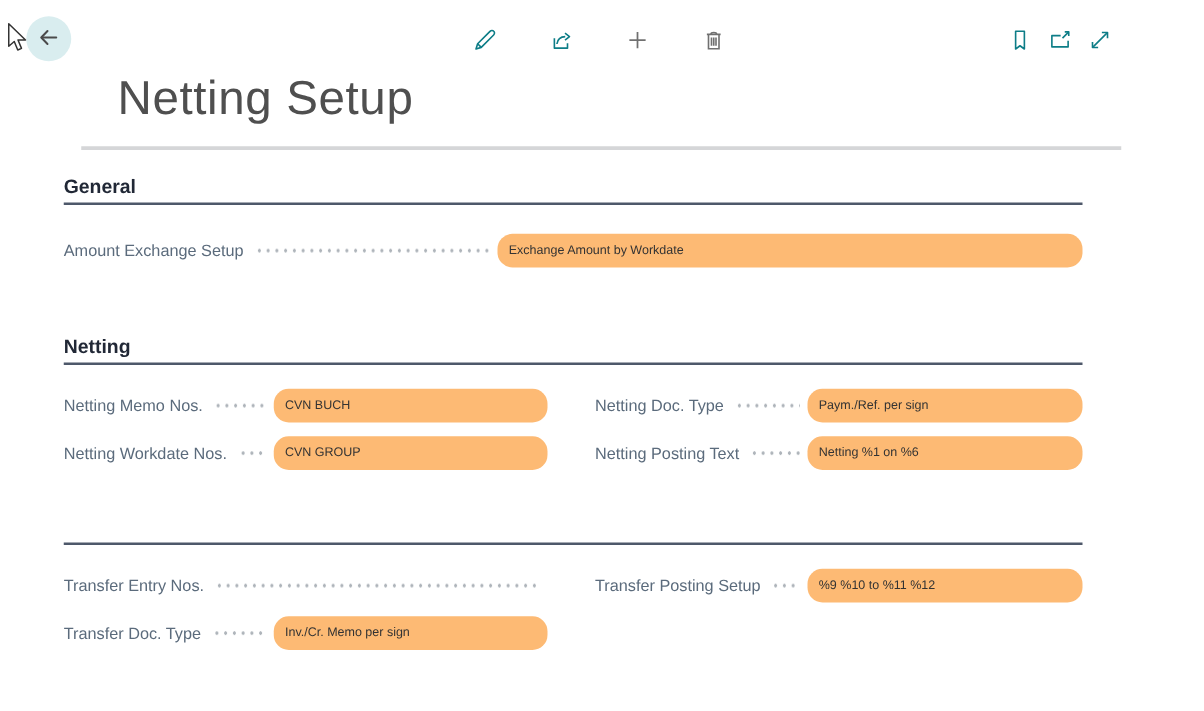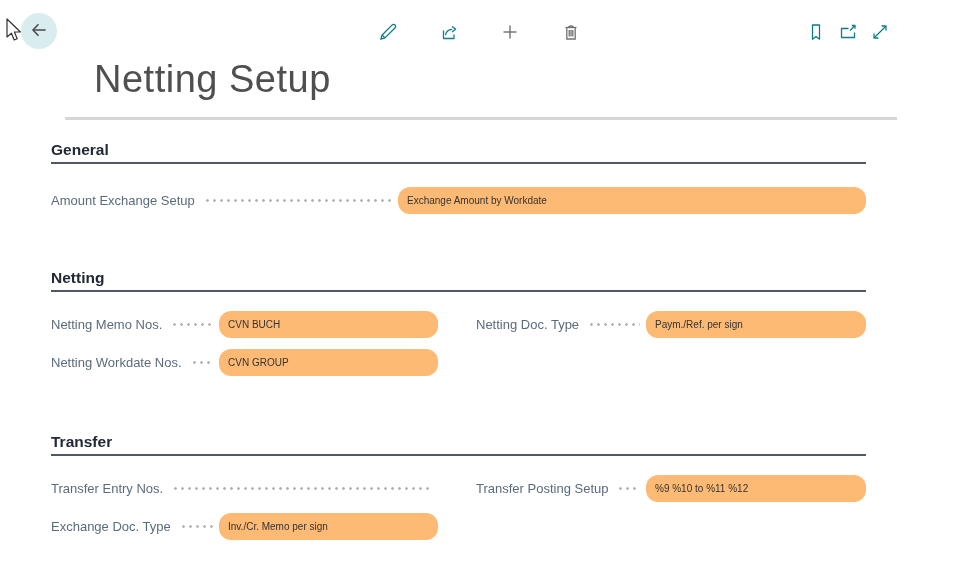--- a/index.html
+++ b/index.html
@@ -207,35 +207,39 @@
         <span class="dots"></span>
         <span class="field-value">CVN GROUP</span>
       </div>
     </div>
     <div class="col right">
       <div class="field-row">
         <span class="field-label">Netting Doc. Type</span>
         <span class="dots"></span>
         <span class="field-value">Paym./Ref. per sign</span>
       </div>
+      <div class="field-row">
+        <span class="field-label">Netting Posting Text</span>
+        <span class="dots"></span>
+        <span class="field-value">Netting %1 on %6</span>
+      </div>
     </div>
   </div>
 </div>
 
 <div class="section" id="section-transfer">
-  <h2>Transfer</h2>
   <div class="underline"></div>
   <div class="cols">
     <div class="col">
       <div class="field-row">
         <span class="field-label">Transfer Entry Nos.</span>
         <span class="dots"></span>
       </div>
       <div class="field-row">
-        <span class="field-label">Exchange Doc. Type</span>
+        <span class="field-label">Transfer Doc. Type</span>
         <span class="dots"></span>
         <span class="field-value">Inv./Cr. Memo per sign</span>
       </div>
     </div>
     <div class="col right">
       <div class="field-row">
         <span class="field-label">Transfer Posting Setup</span>
         <span class="dots"></span>
         <span class="field-value">%9 %10 to %11 %12</span>
       </div>

